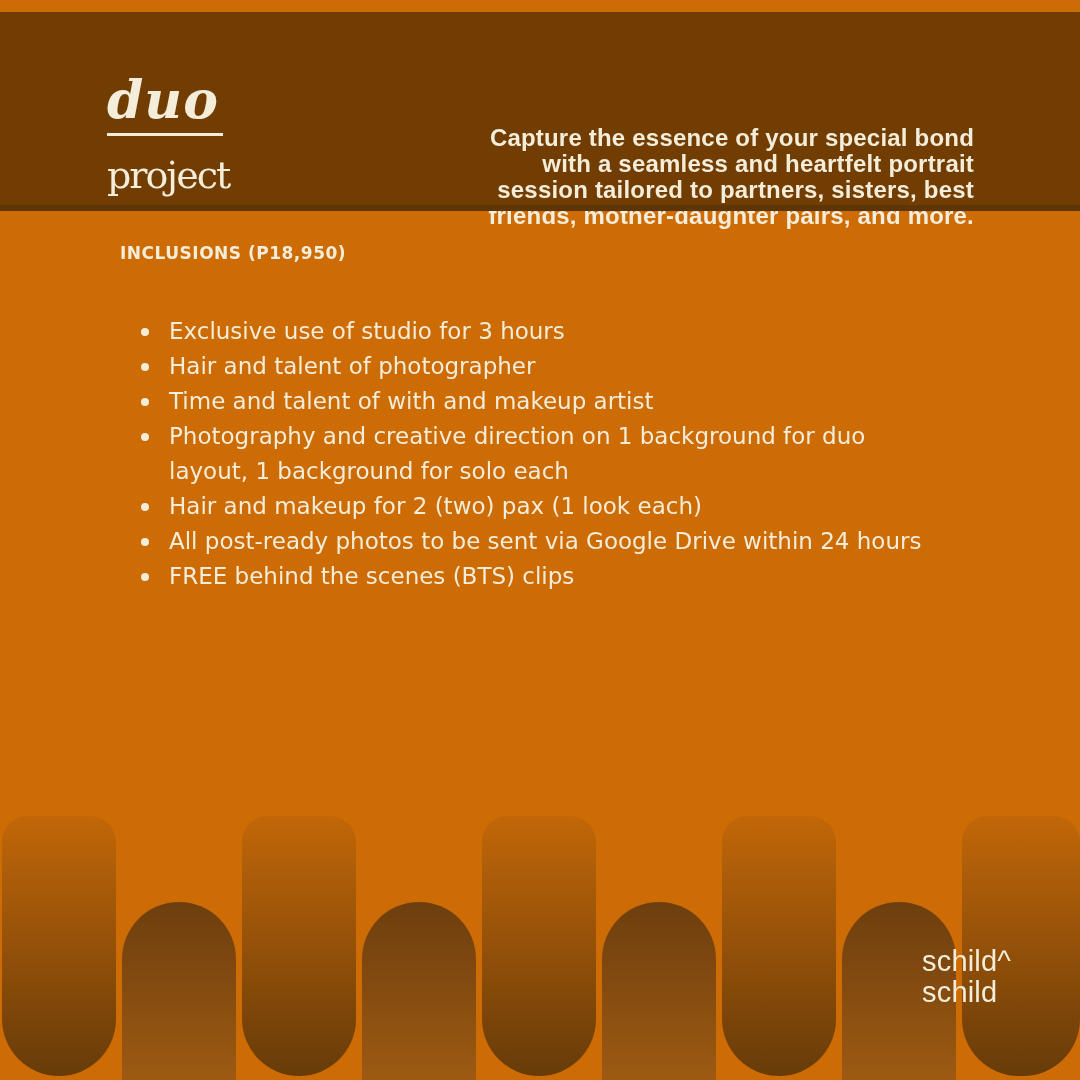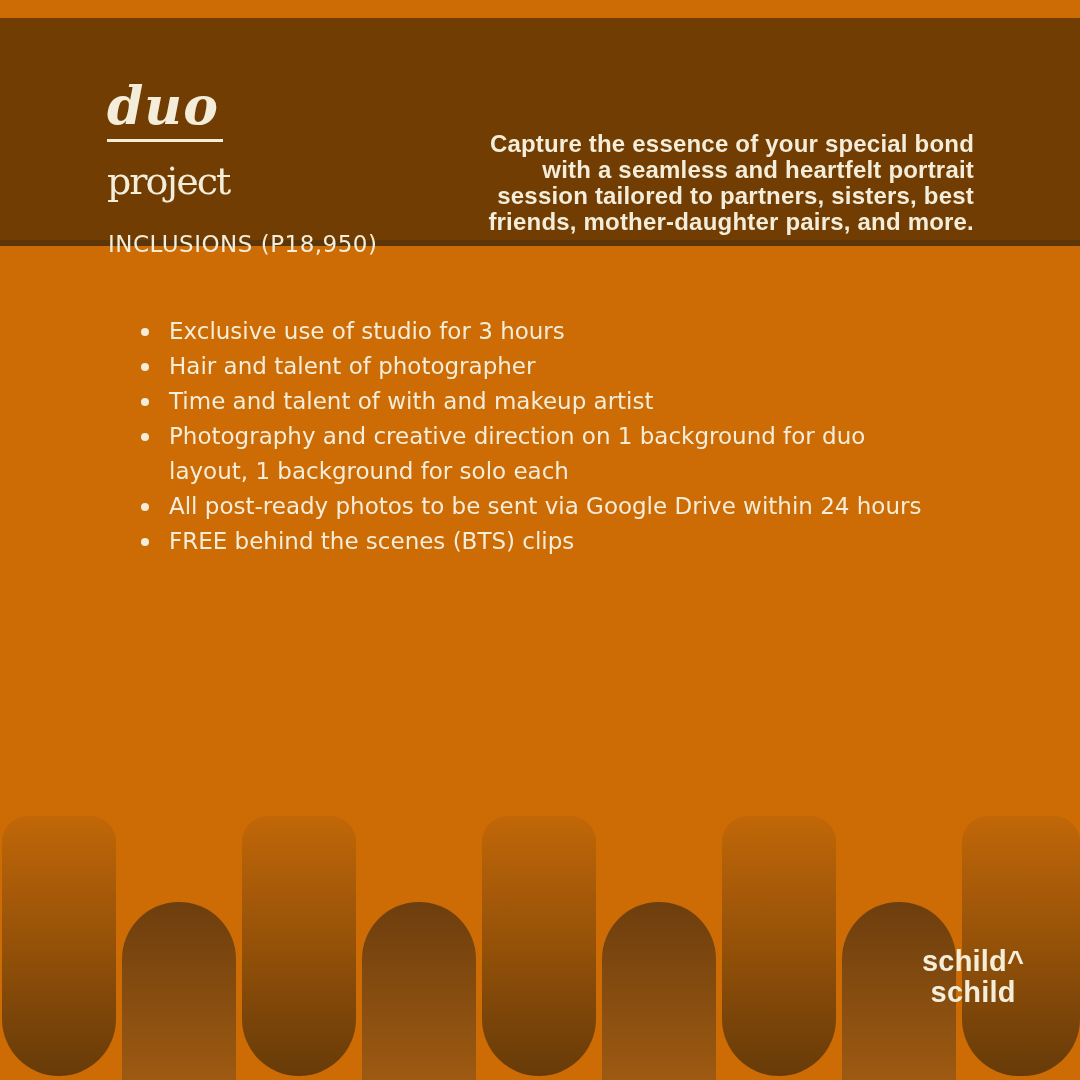--- a/index.html
+++ b/index.html
@@ -11,22 +11,22 @@
     height: 1080px;
     margin: 0 auto;
     overflow: hidden;
     background: var(--body_orange, #cd6b05);
     font-family: "DejaVu Sans", sans-serif;
   }
 
   
   .header-band {
     position: absolute;
-    top: 18px; left: 0; right: 0;
-    height: 228px;
+    top: 12px; left: 0; right: 0;
+    height: 199px;
     background: var(--header_brown, #713d03);
   }
   .header-shadow {
     position: absolute;
     left: 0; right: 0; bottom: 0;
     height: 6px;
     background: var(--header_shadow, #5e3506);
   }
 
   .brand-logo {
@@ -68,23 +68,23 @@
     line-height: 26px;
     letter-spacing: 0.2px;
     color: var(--cream, #f3edd9);
   }
 
   
   .inclusions-heading {
     position: absolute;
     left: 108px;
     top: 231px;
-    margin: 0;
-    font-weight: 400;
-    font-size: 23px;
+    margin: 12px;
+    font-weight: 700;
+    font-size: 17px;
     letter-spacing: 0.5px;
     color: var(--cream, #f3edd9);
   }
 
   .inclusions-list {
     position: absolute;
     left: 130px;
     top: 303px;
     width: 880px;
     margin: 11px;
@@ -135,46 +135,45 @@
   .p7 { left: 842px; }
   .p8 { left: 962px; width: 118px; }
 
   
   .studio-logo {
     position: absolute;
     left: 922px;
     top: 946px;
     z-index: 5;
     font-family: "Liberation Sans", sans-serif;
-    font-weight: 700;
+    font-weight: 400;
     font-size: 29px;
     line-height: 31px;
     letter-spacing: 0.2px;
     color: var(--cream, #f3edd9);
-    text-align: center;
   }
 </style>
 </head>
 <body>
 
 <div class="canvas">
 
   <header class="header-band">
     <div class="brand-logo">
       <div class="logo-duo">duo</div>
       <div class="logo-project">project</div>
     </div>
     <p class="tagline">Capture the essence of your special bond with a seamless and heartfelt portrait session tailored to partners, sisters, best friends, mother-daughter pairs, and more.</p>
     <div class="header-shadow"></div>
   </header>
 
   <main>
     <h2 class="inclusions-heading">INCLUSIONS (P18,950)</h2>
     <ul class="inclusions-list"><li>Exclusive use of studio for 3 hours</li><li>Hair and talent of photographer</li><li>Time and talent of with and makeup artist</li><li>Photography and creative direction on 1 background for duo
-layout, 1 background for solo each</li><li>All post-ready photos to be sent via Google Drive within 24 hours</li><li>FREE behind the scenes (BTS) clips</li></ul>
+layout, 1 background for solo each</li><li>Hair and makeup for 2 (two) pax (1 look each)</li><li>All post-ready photos to be sent via Google Drive within 24 hours</li><li>FREE behind the scenes (BTS) clips</li></ul>
   </main>
 
   <div class="pills">
     <div class="pill tall p0"></div>
     <div class="pill short p1"></div>
     <div class="pill tall p2"></div>
     <div class="pill short p3"></div>
     <div class="pill tall p4"></div>
     <div class="pill short p5"></div>
     <div class="pill tall p6"></div>

